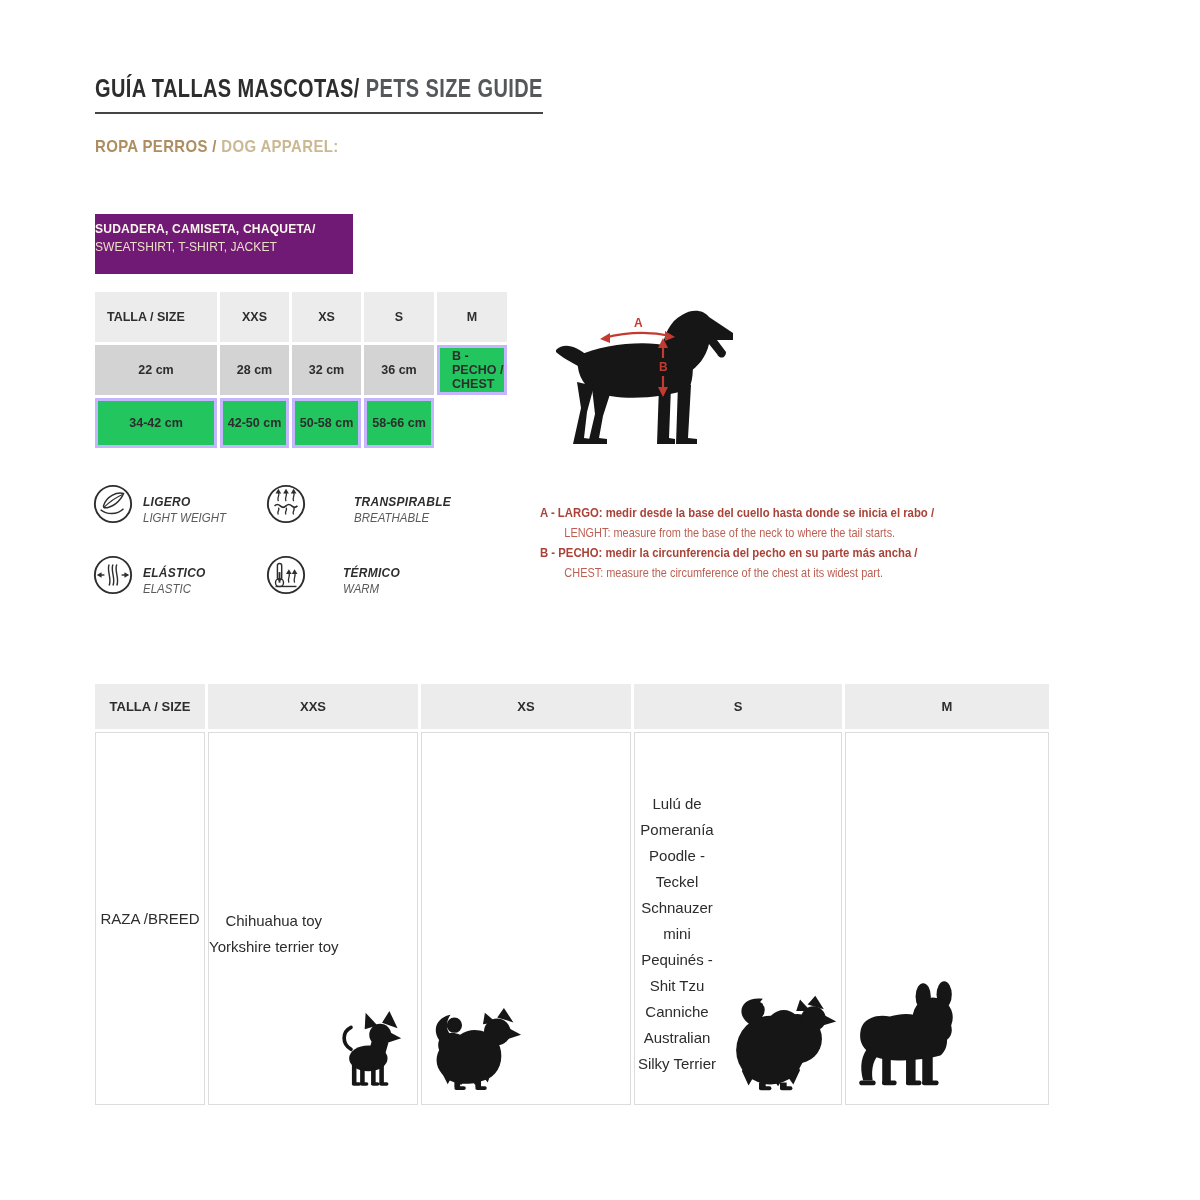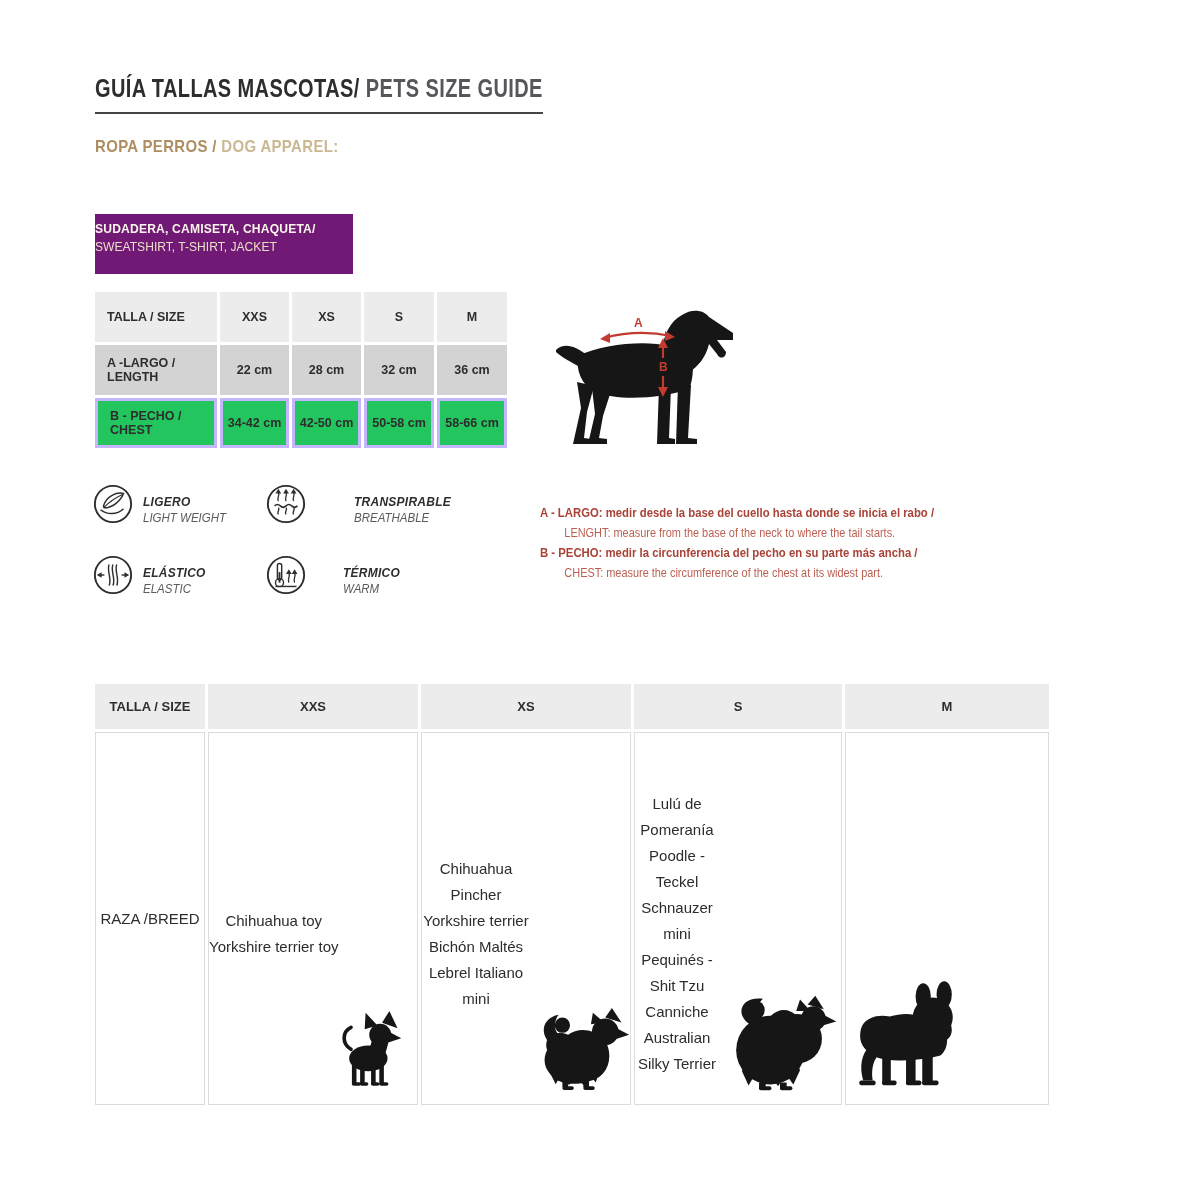--- a/index.html
+++ b/index.html
@@ -69,21 +69,20 @@
   <div class="l2">SWEATSHIRT, T-SHIRT, JACKET</div>
 </div>
 
 <div class="abs size-table">
   <div class="cell hd lbl">TALLA / SIZE</div>
   <div class="cell hd">XXS</div>
   <div class="cell hd">XS</div>
   <div class="cell hd">S</div>
   <div class="cell hd">M</div>
 
-  <div class="cell ra lbl">A -LARGO / LENGTH</div>
   <div class="cell ra">22 cm</div>
   <div class="cell ra">28 cm</div>
   <div class="cell ra">32 cm</div>
   <div class="cell ra">36 cm</div>
 
   <div class="cell rb lbl">B - PECHO / CHEST</div>
   <div class="cell rb">34-42 cm</div>
   <div class="cell rb">42-50 cm</div>
   <div class="cell rb">50-58 cm</div>
   <div class="cell rb">58-66 cm</div>
@@ -227,27 +226,20 @@
             <rect x="14" y="79" width="10" height="4" rx="2"></rect>
           <rect x="23" y="63" width="5" height="19"></rect>
             <rect x="23" y="79" width="9" height="4" rx="2"></rect>
         </g>
         <path d="M13,43 C3,37 3,24 13,19" fill="none" stroke="#161616" stroke-width="4" stroke-linecap="round"></path>
       </svg>
     </div>
   </div>
 
   <div class="cell">
-    <div class="breed-list">
-        <div>Chihuahua</div>
-        <div>Pincher</div>
-        <div>Yorkshire terrier</div>
-        <div>Bichón Maltés</div>
-        <div>Lebrel Italiano mini</div>
-      </div>
     <div class="dog-slot">
       <svg width="100" height="88" viewBox="0 0 105 92">
         <g fill="#161616">
           <path d="M18,46 C13,30 30,25 40,30 C50,22 68,24 72,33 L80,38 C86,50 84,66 73,74 C56,84 33,84 24,74 C15,66 13,56 18,46 Z"></path>
           <path d="M20,68 L27,82 L33,71 L41,83 L48,72 L56,83 L62,71 L69,80 L74,66 L70,58 L24,58 Z"></path>
           <circle cx="79" cy="27" r="14"></circle>
           <circle cx="70" cy="36" r="10"></circle>
           <polygon points="66,7 78,17 64,19"></polygon>
           <polygon points="86,2 96,17 79,12"></polygon>
           <polygon points="89,22 104,30 89,35"></polygon>

